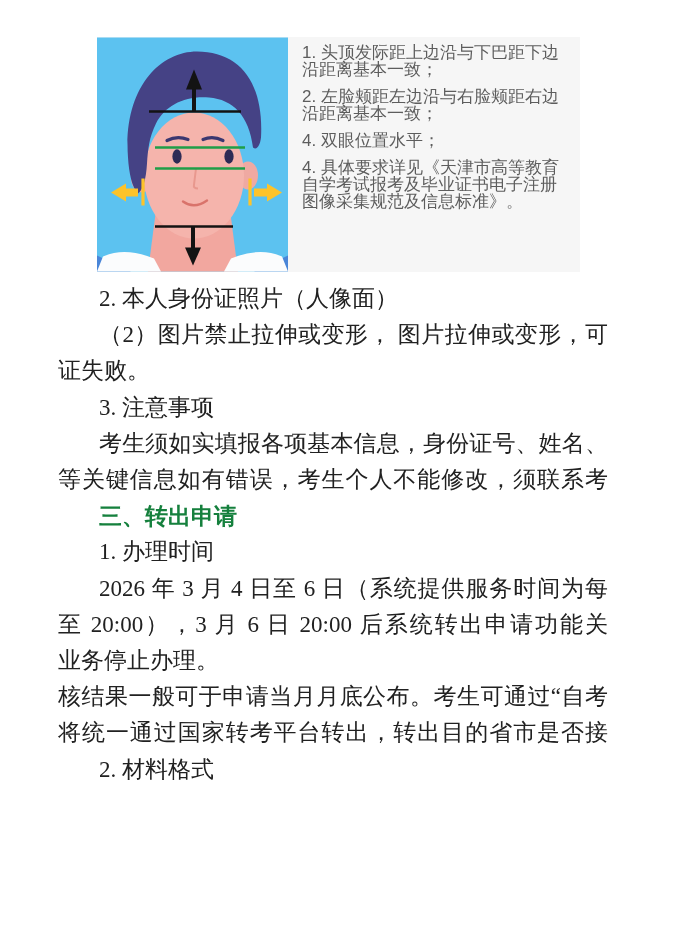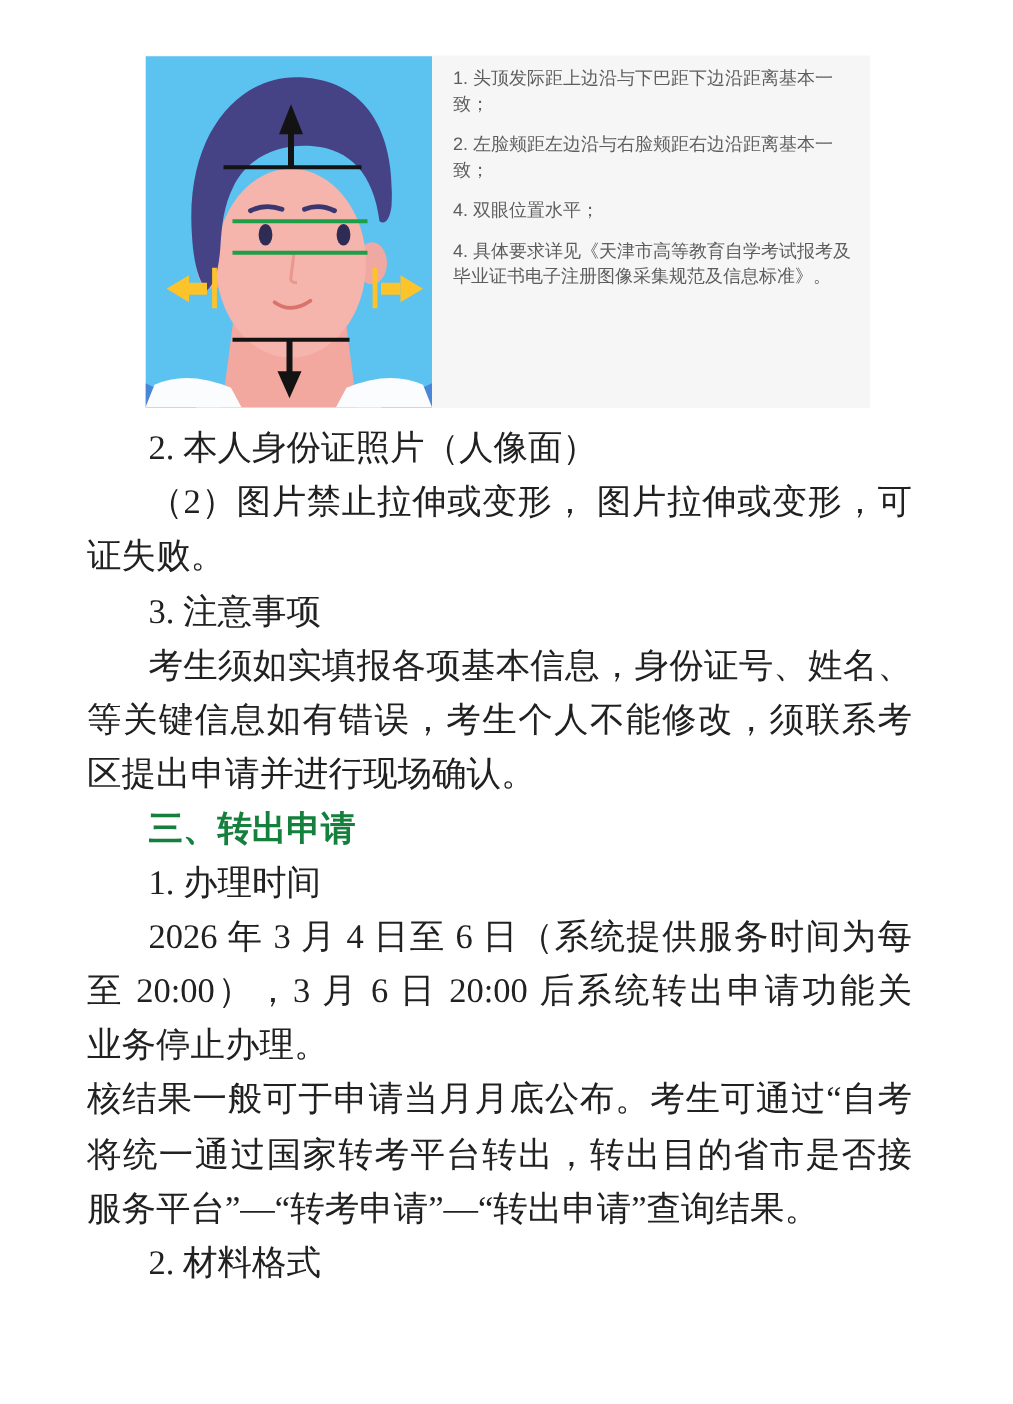--- a/index.html
+++ b/index.html
@@ -20,21 +20,21 @@
   }
   .photo {
     width:191px; height:235px; flex:none;
     position:relative;
   }
   .photo svg { display:block; }
   .req-panel {
     flex:1;
     padding:7px 8px 0 14px;
     font-family:"Liberation Sans", sans-serif;
-    font-size:12px;
+    font-size:17px;
     line-height:17px;
     color:#5d5d5d;
   }
   .req-item { margin-bottom:10px; }
 
   
   .doc {
     position:absolute; left:58px; top:281px;
     width:550px;
     font-size:23px;
@@ -128,23 +128,21 @@
   </div>
 </div>
 
 <div class="doc">
   <div class="line indent">2. 本人身份证照片（人像面）</div>
   <div class="line indent full">（2）图片禁止拉伸或变形， 图片拉伸或变形，可能认</div>
   <div class="line">证失败。</div>
   <div class="line indent">3. 注意事项</div>
   <div class="line indent full">考生须如实填报各项基本信息，身份证号、姓名、性别</div>
   <div class="line full">等关键信息如有错误，考生个人不能修改，须联系考籍管理</div>
-  <div class="line">区提出申请并进行现场确认。</div>
   <div class="line indent heading">三、转出申请</div>
   <div class="line indent">1. 办理时间</div>
   <div class="line indent full">2026 年 3 月 4 日至 6 日（系统提供服务时间为每天 8:30</div>
   <div class="line full">至 20:00），3 月 6 日 20:00 后系统转出申请功能关闭，该项</div>
   <div class="line">业务停止办理。</div>
   <div class="line full">核结果一般可于申请当月月底公布。考生可通过“自考考生</div>
   <div class="line full">将统一通过国家转考平台转出，转出目的省市是否接收及审</div>
-  <div class="line">服务平台”—“转考申请”—“转出申请”查询结果。</div>
   <div class="line indent">2. 材料格式</div>
 </div>
 
 </body></html>

